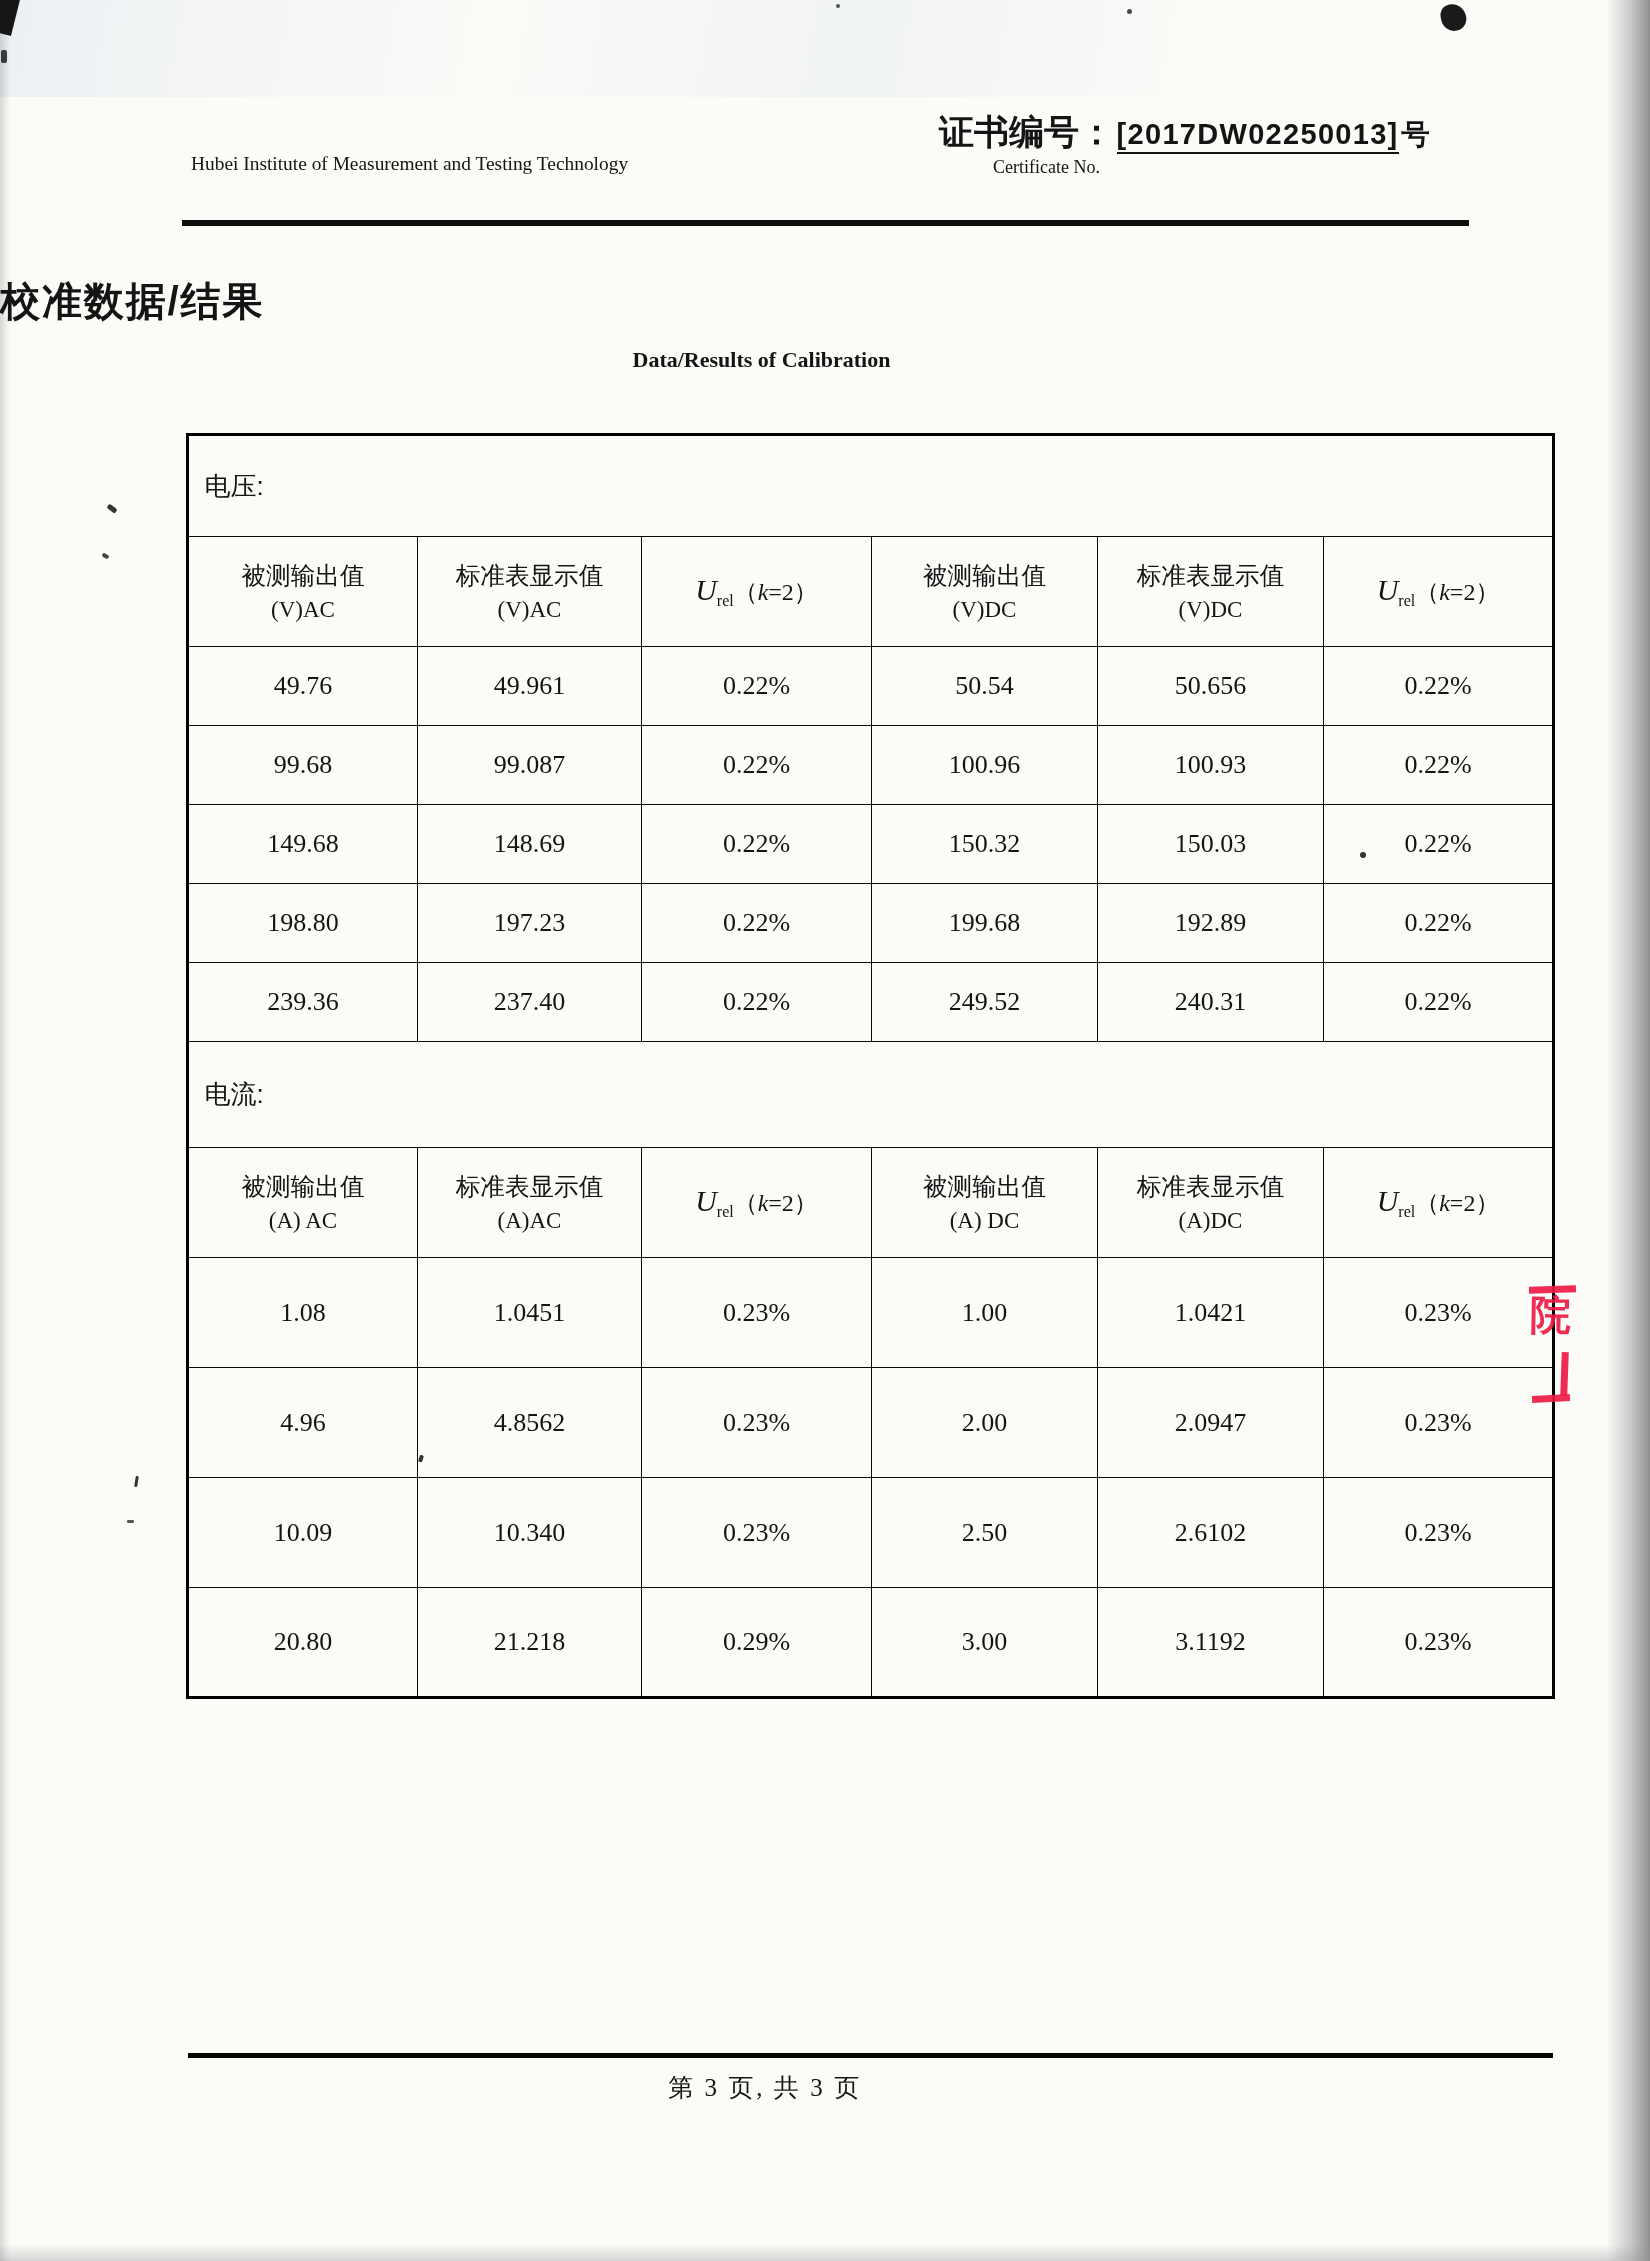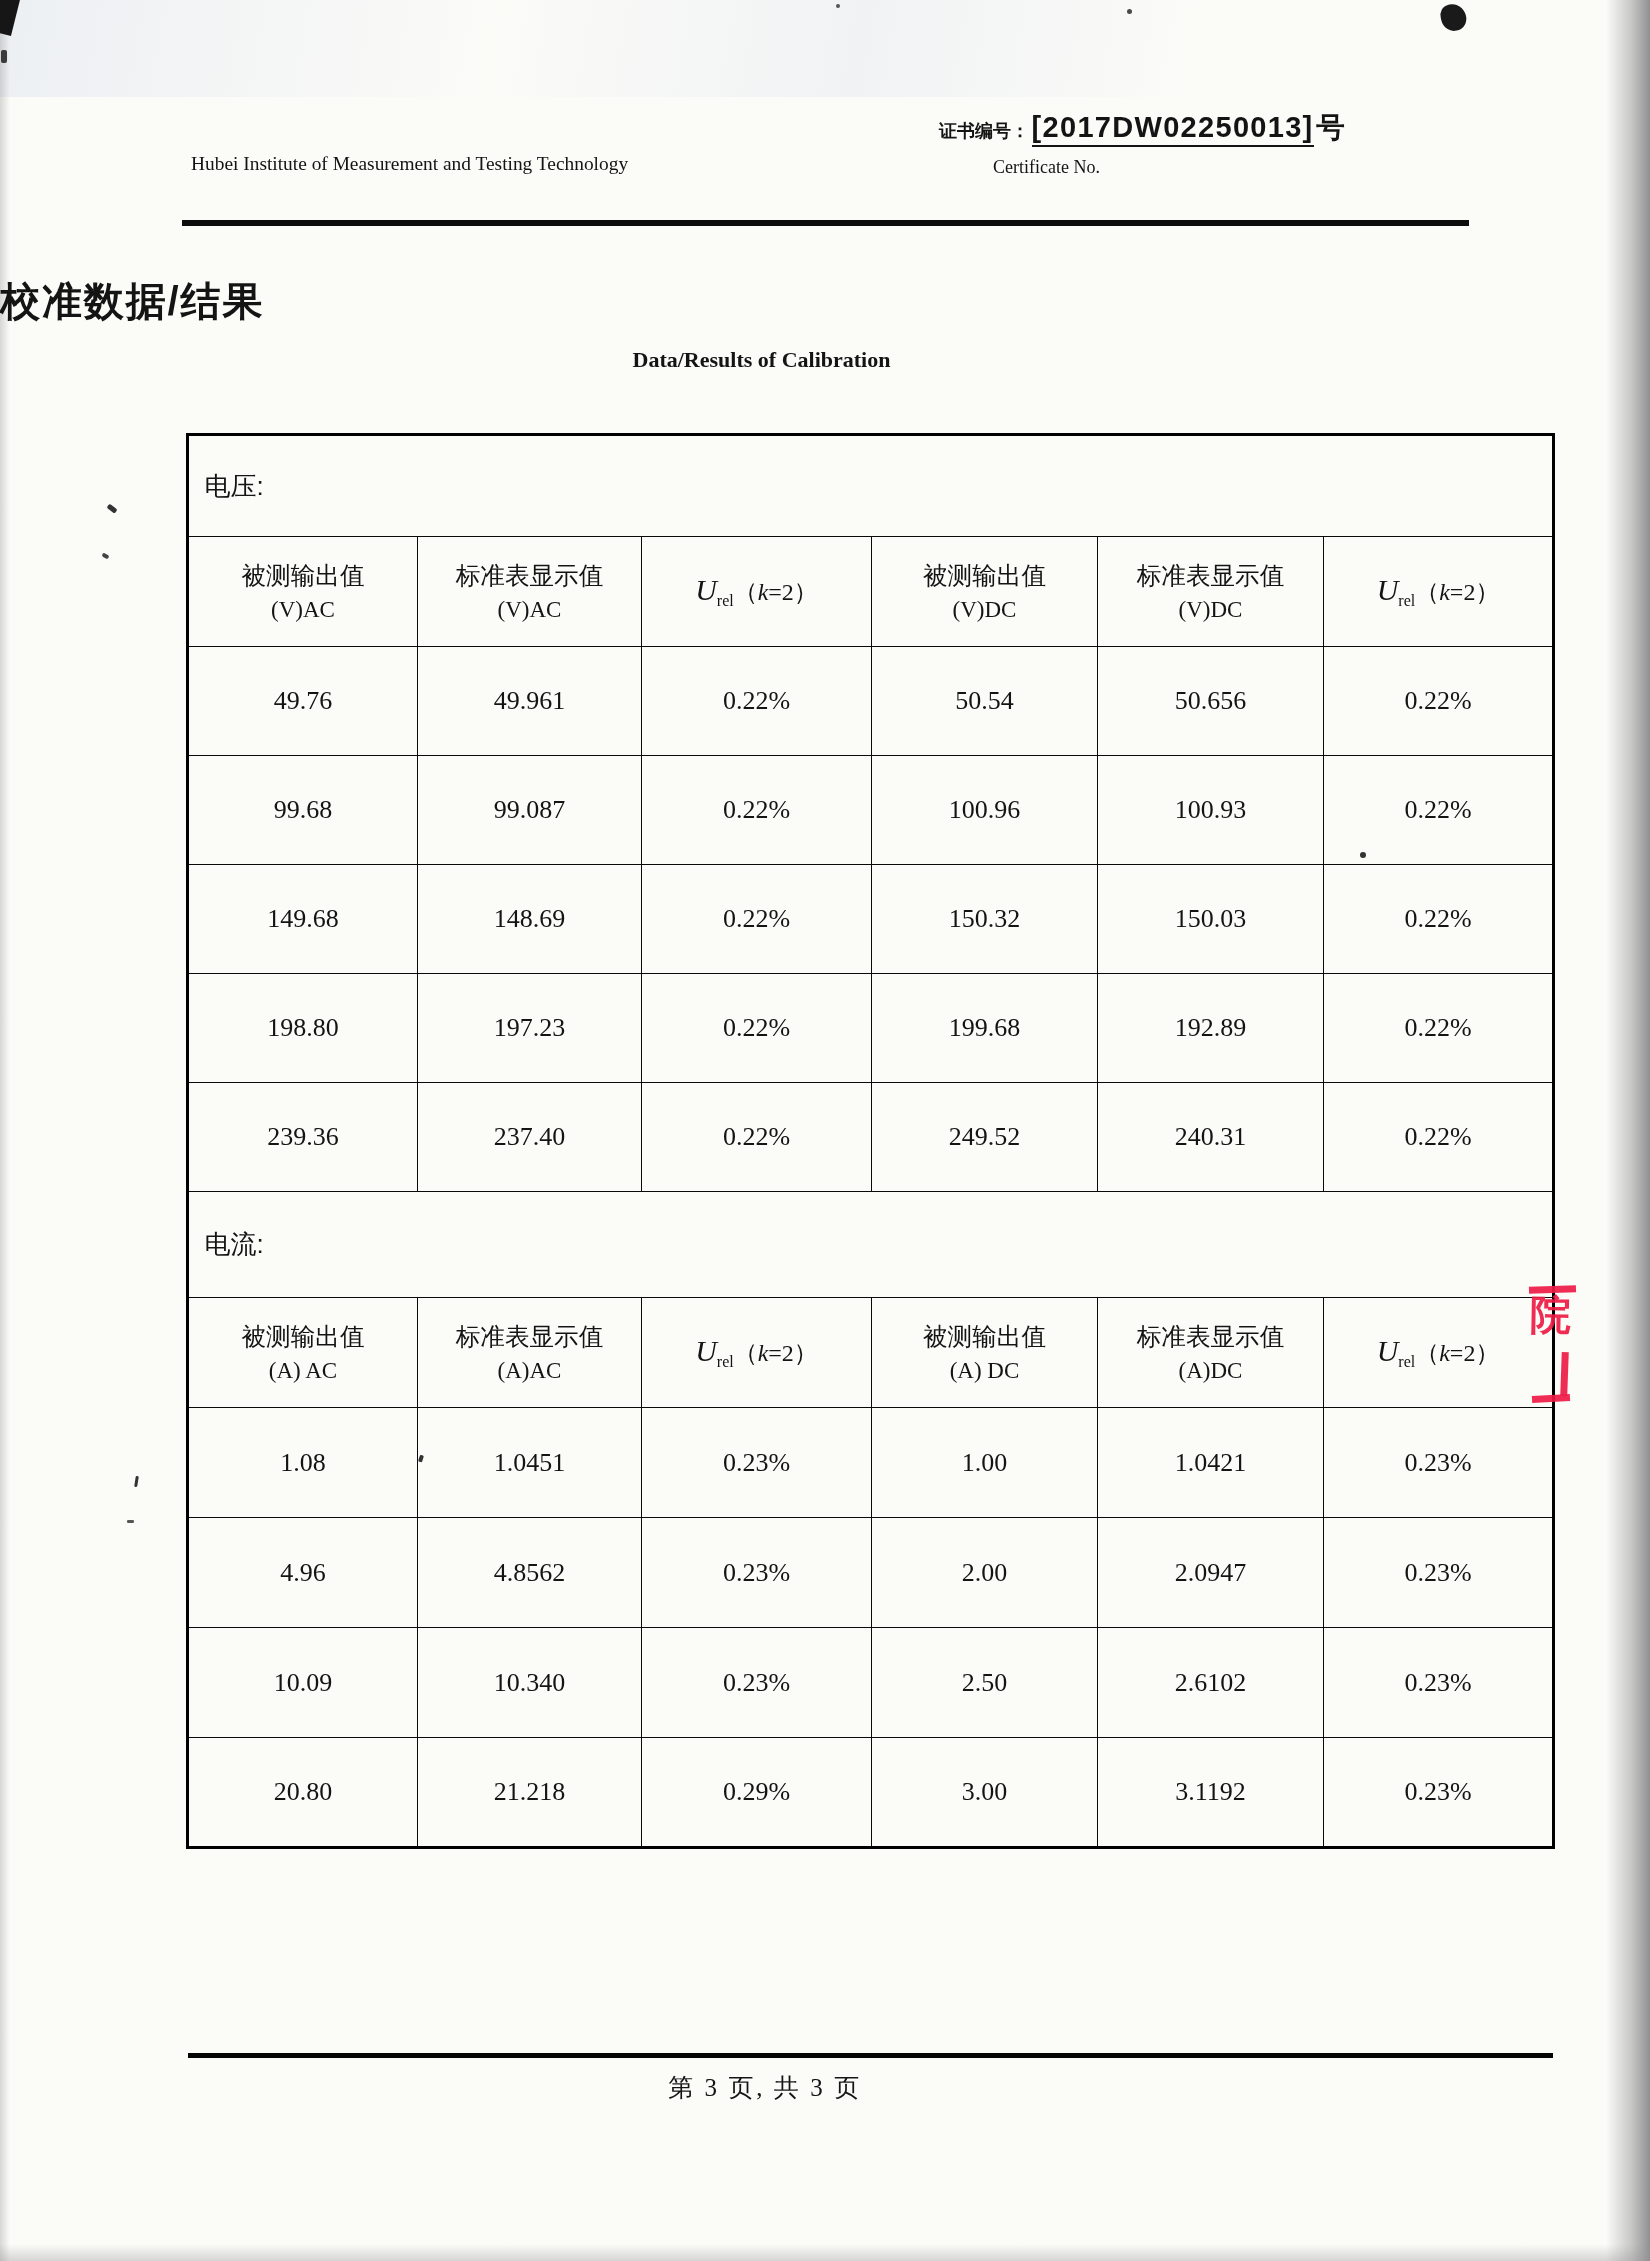--- a/index.html
+++ b/index.html
@@ -31,41 +31,41 @@
   .speck.m2{left:102px;top:554px;width:7.1px;height:3.9px;background:#444;transform:rotate(30deg);border-radius:1.9px;}
   .speck.m3{left:1360px;top:852px;width:5.8px;height:5.8px;background:#333;border-radius:50%;}
   .speck.m4{left:135px;top:1476px;width:3.2px;height:11px;background:#333;transform:rotate(9deg);border-radius:1.3px;}
   .speck.m5{left:127px;top:1520px;width:7.1px;height:2.6px;background:#555;border-radius:1.3px;}
   .speck.m6{left:419px;top:1455px;width:3.9px;height:7.1px;background:#333;transform:rotate(18deg);border-radius:1.3px;}
   
   .inst-cn{position:absolute;left:186px;top:101px;font-size:31px;font-weight:700;letter-spacing:18px;
     font-family:"Liberation Sans","DejaVu Sans",sans-serif;white-space:nowrap;}
   .inst-en{position:absolute;left:191px;top:153px;font-size:19.4px;letter-spacing:0;white-space:nowrap;}
   .cert-block{position:absolute;left:939px;top:109px;white-space:nowrap;}
-  .cert-label{font-size:18px;font-weight:700;font-family:"Liberation Sans","DejaVu Sans",sans-serif;}
+  .cert-label{font-size:35px;font-weight:700;font-family:"Liberation Sans","DejaVu Sans",sans-serif;}
   .cert-num{font-size:29px;font-weight:700;font-family:"Liberation Sans","DejaVu Sans",sans-serif;
     border-bottom:2.6px solid #141414;padding-bottom:1.9px;letter-spacing:1.3px;}
   .cert-suffix{font-size:28.5px;font-weight:700;font-family:"Liberation Sans","DejaVu Sans",sans-serif;}
   .cert-en{position:absolute;left:993px;top:157px;font-size:18px;white-space:nowrap;}
   .rule{position:absolute;left:182px;top:220px;width:1287px;height:5.8px;background:#0d0d0d;}
   
   .title{position:absolute;left:0;top:274px;width:1523px;
     font-size:40px;font-weight:700;letter-spacing:1.9px;
     font-family:"Liberation Sans","DejaVu Sans",sans-serif;}
   .subtitle{position:absolute;left:0;top:347px;width:1523px;text-align:center;
     font-size:22px;font-weight:700;}
   
   .cal-table{position:absolute;left:186px;top:433px;width:1366px;
     border-collapse:collapse;table-layout:fixed;border:3.2px solid #000;}
   .cal-table td{border:1.9px solid #0a0a0a;text-align:center;vertical-align:middle;
     font-size:26px;overflow:hidden;}
   .tr-label{height:102px;}
   .tr-label2{height:106px;}
   .tr-head{height:110px;}
-  .tr-data{height:109px;margin-top:25px;}
+  .tr-data{height:79px;margin-top:25px;}
   .tr-data2{height:110px;}
   .section-cell{text-align:left !important;padding-left:15.5px;font-size:26.5px;
     font-family:"Liberation Sans","DejaVu Sans",sans-serif;}
   .h-title{font-size:24.6px;line-height:1.5;font-family:"Liberation Sans","DejaVu Sans",sans-serif;}
   .h-unit{font-size:23px;line-height:1.35;}
   .urel{white-space:nowrap;}
   .urel-u{font-size:30px;font-style:italic;}
   .urel-sub{font-size:16px;}
   .urel-rest{font-size:24px;}
   .urel-rest i{font-style:italic;}

